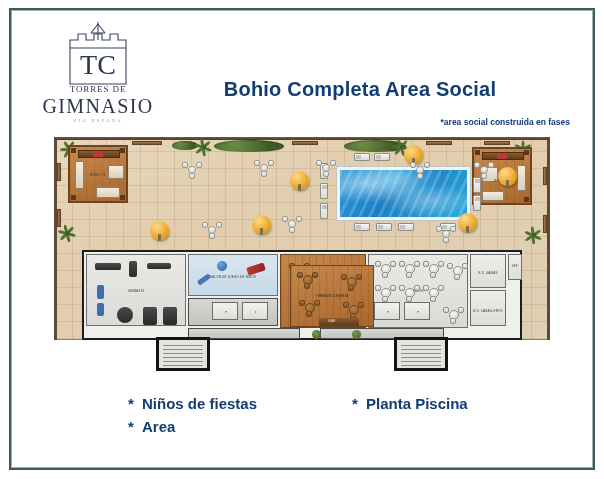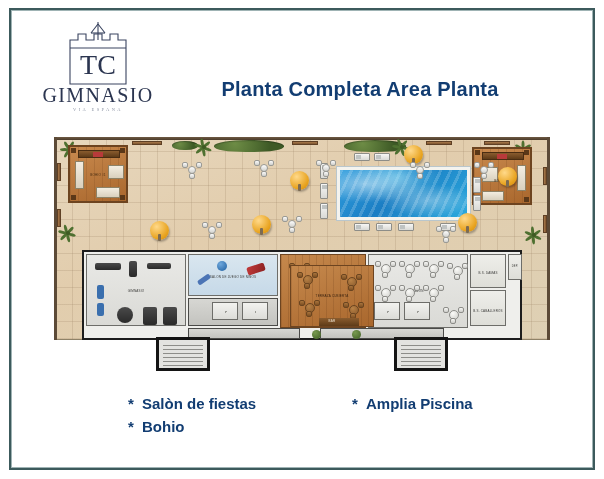--- a/index.html
+++ b/index.html
@@ -270,26 +270,28 @@
         <path d="M30 30 h56"></path>
         <path d="M58 4 l0 18"></path>
         <path d="M58 6 l-7 9 M58 6 l7 9"></path>
         <path d="M51 15 h14"></path>
       </g>
       <g fill="#2b3550">
         <text x="58" y="56" font-family="Liberation Serif, serif" font-size="28" text-anchor="middle">TC</text>
       </g>
     </svg>
     <div class="logo-wordmark">
+      <div class="logo-torres">TORRES DE</div>
       <div class="logo-castilla">GIMNASIO</div>
       <div class="logo-sub">VIA ESPANA</div>
     </div>
   </div>
 
-  <div class="title">Planta Completa Area Planta</div>
+  <div class="title">Bohio Completa Area Social</div>
+  <div class="note">*area social construida en fases</div>
 
   <div class="plan">
     <div class="deck"></div>
     <div class="wall-top"></div>
     <div class="wall-left"></div>
     <div class="wall-right"></div>
 
     <div class="hedge" style="left:160px;top:3px;width:70px;"></div>
     <div class="hedge" style="left:290px;top:3px;width:62px;"></div>
     <div class="hedge" style="left:118px;top:4px;width:26px;height:9px;"></div>
@@ -624,26 +626,26 @@
         <i style="top:13px;"></i>
         <i style="top:17px;"></i>
       <i style="top:21px;"></i>
         <i style="top:25px;"></i>
     </div>
   </div>
 
   <div class="bullets">
     <div class="col left">
       <div class="bullet">
-        <span class="star">*</span><span>Salòn de fiestas</span>
+        <span class="star">*</span><span>Niños de fiestas</span>
       </div>
       <div class="bullet">
-        <span class="star">*</span><span>Bohio</span>
+        <span class="star">*</span><span>Area</span>
       </div>
     </div>
     <div class="col right">
       <div class="bullet">
-        <span class="star">*</span><span>Amplia Piscina</span>
+        <span class="star">*</span><span>Planta Piscina</span>
       </div>
     </div>
   </div>
 
 </div>
 
 </body></html>

